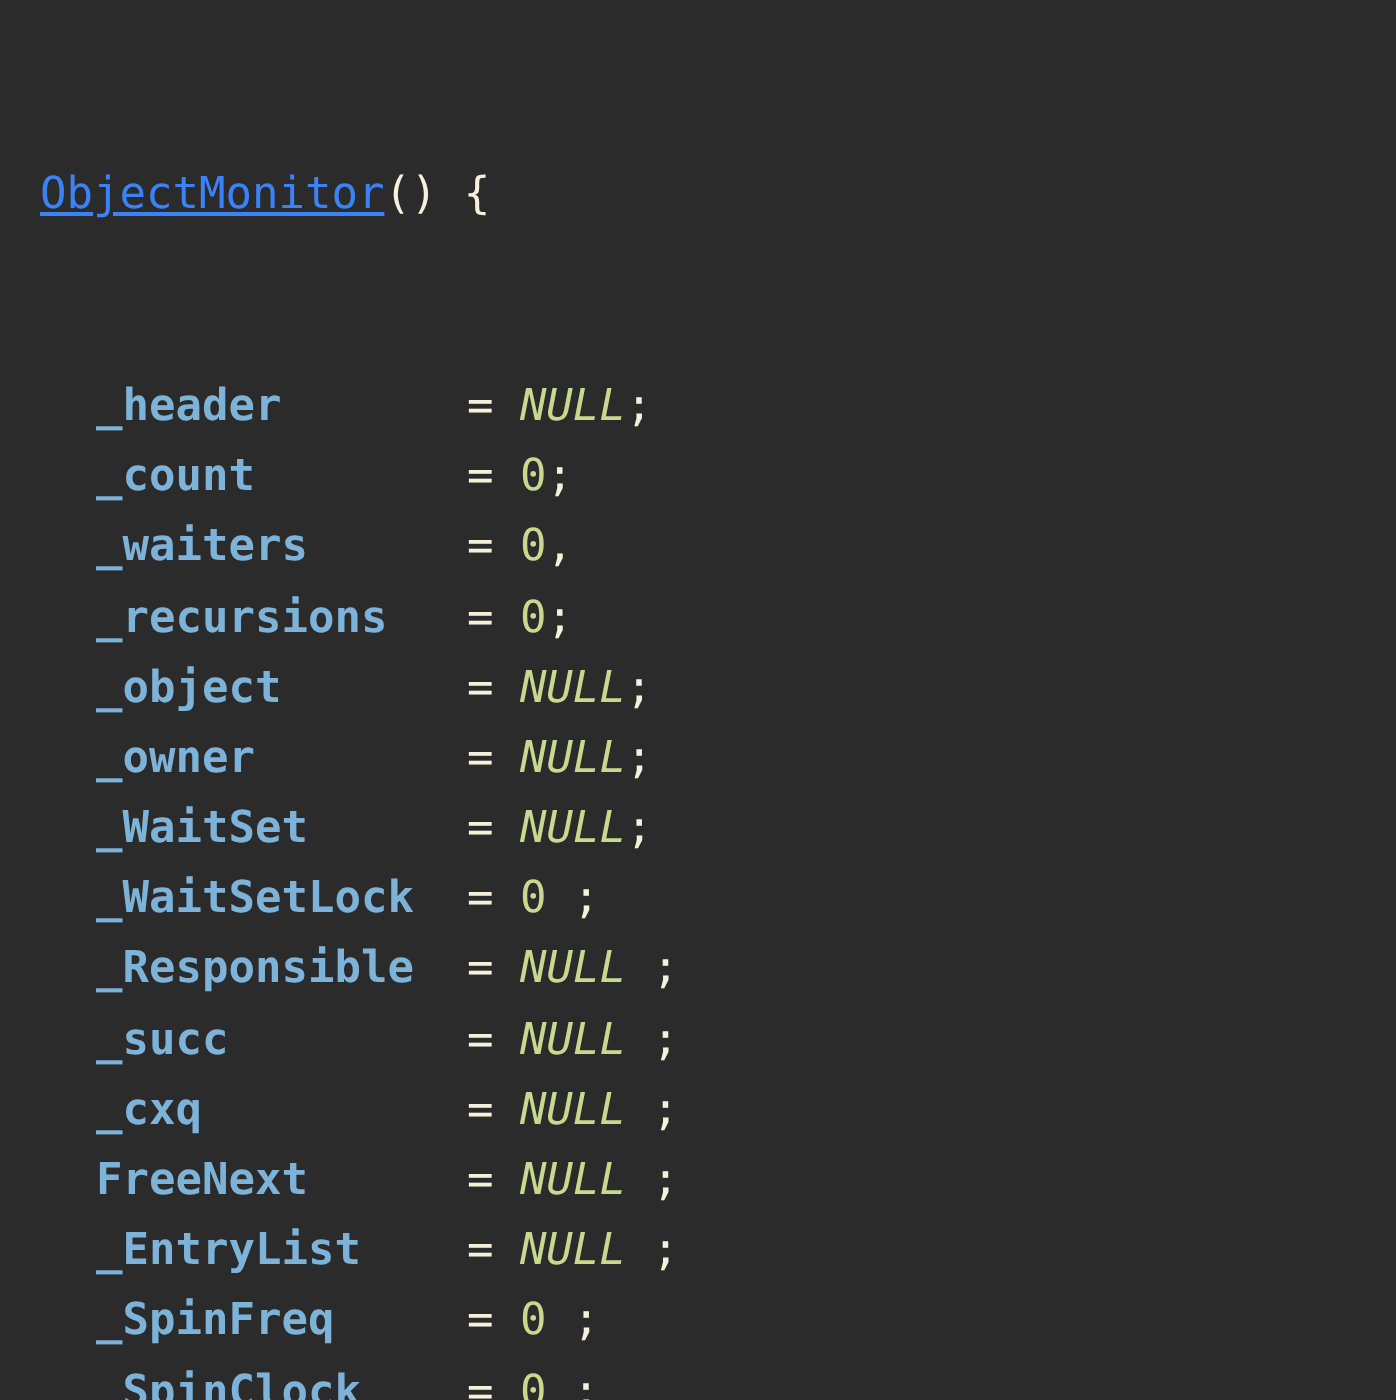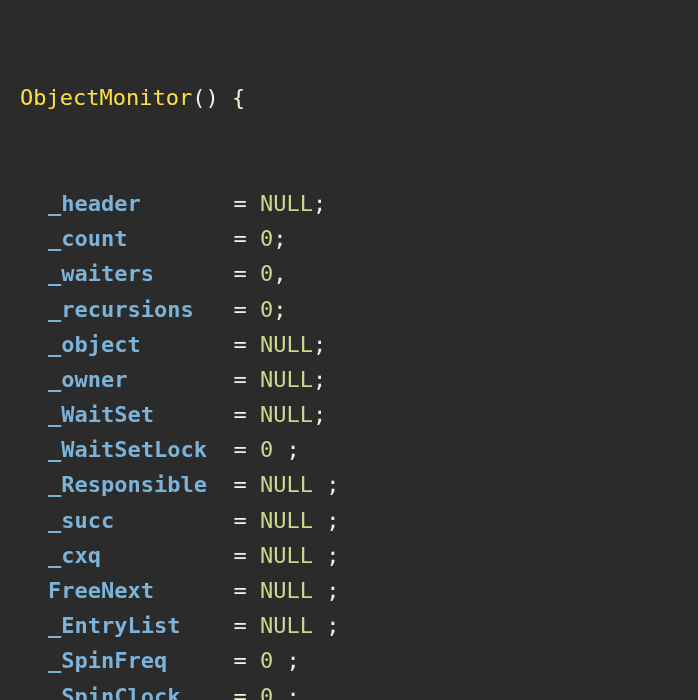--- a/index.html
+++ b/index.html
@@ -15,34 +15,36 @@
       padding: 10px 20px;
       color: #a9b7c6;
       width: 698px;
       height: 700px;
       overflow: hidden;
     }
     .code-block {
       white-space: pre;
     }
     .funcname {
-      color: #fde047;
+      color: #3b82f6;
+      text-decoration: underline;
     }
     .punct {
       color: #f6f1db;
     }
     .field {
       color: #7db3d8;
       font-weight: bold;
     }
     .equals {
       color: #f6f1db;
     }
     .nullval {
       color: #c8d88f;
+      font-style: italic;
     }
     .number {
       color: #c8d88f;
     }
     .semicolon {
       color: #f6f1db;
     }
     .line {
       display: block;
     }

